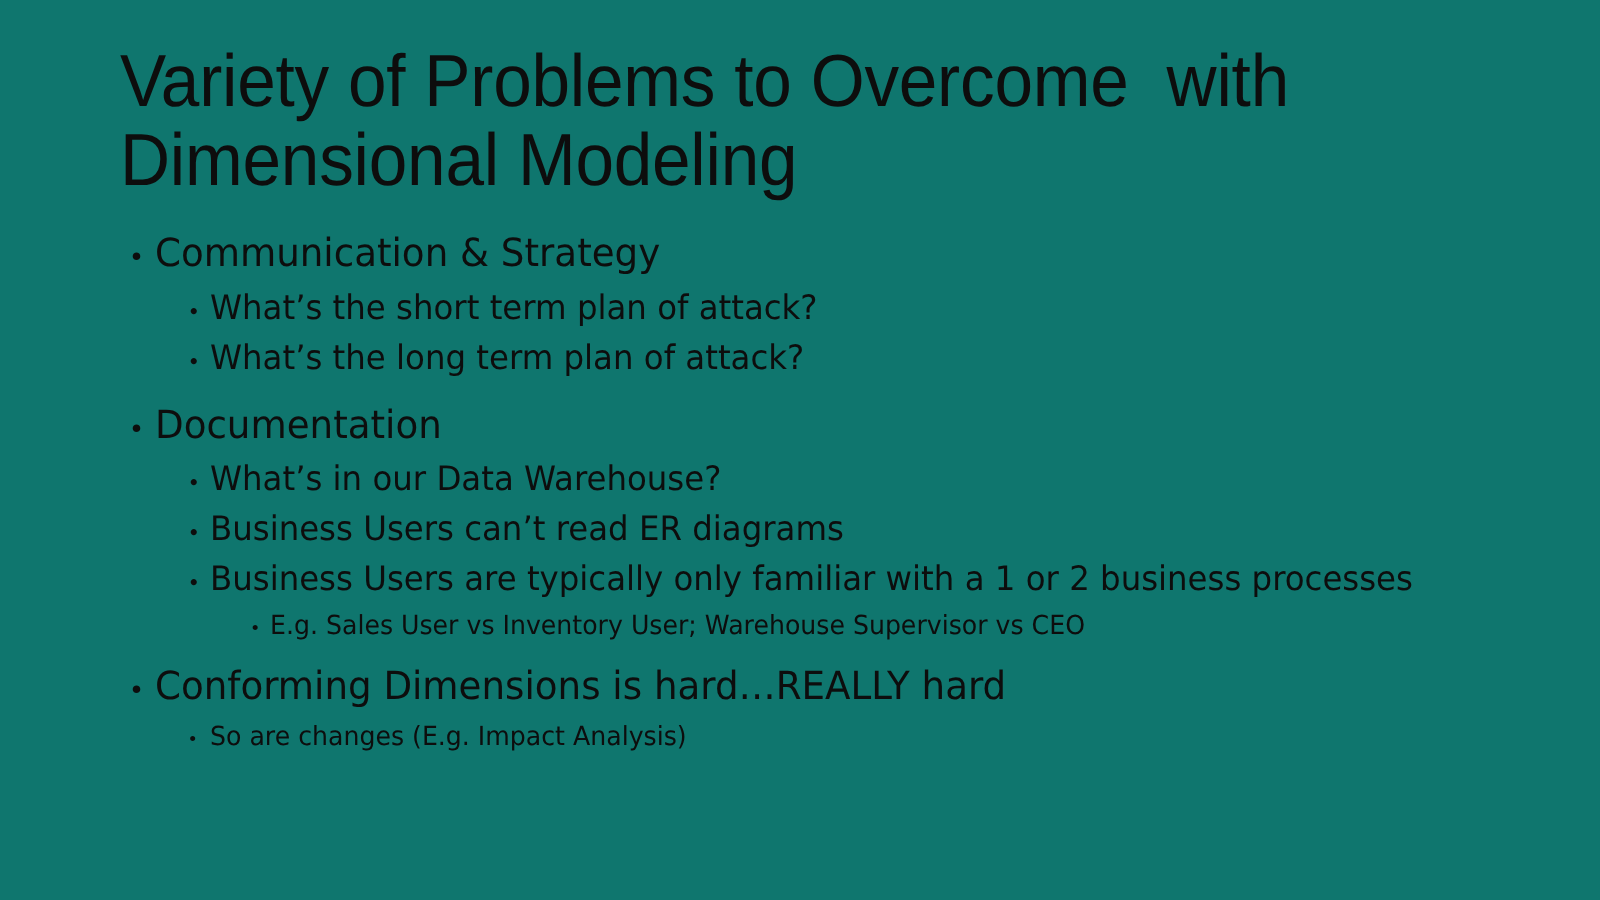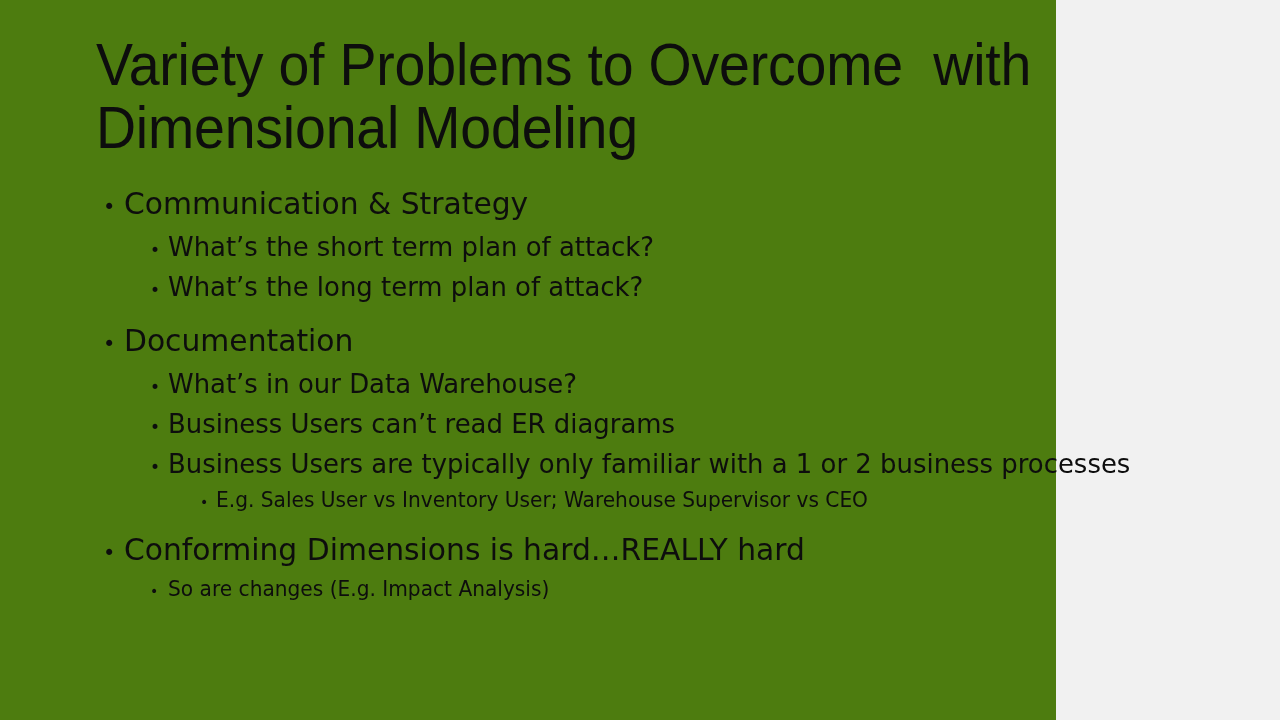--- a/index.html
+++ b/index.html
@@ -8,23 +8,23 @@
   }
   body {
     width: 1280px;
     height: 720px;
     background: #f1f1f1;
     font-family: "Liberation Sans", sans-serif;
     overflow: hidden;
   }
   .slide {
     position: relative;
-    width: 1056px;
+    width: 1280px;
     height: 720px;
-    background: #4d7c0f;
+    background: #0f766e;
     box-sizing: border-box;
   }
 
   
   .slide-title {
     position: absolute;
     left: 96px;
     top: 34px;
     width: 1060px;
     color: #0d0d0d;

